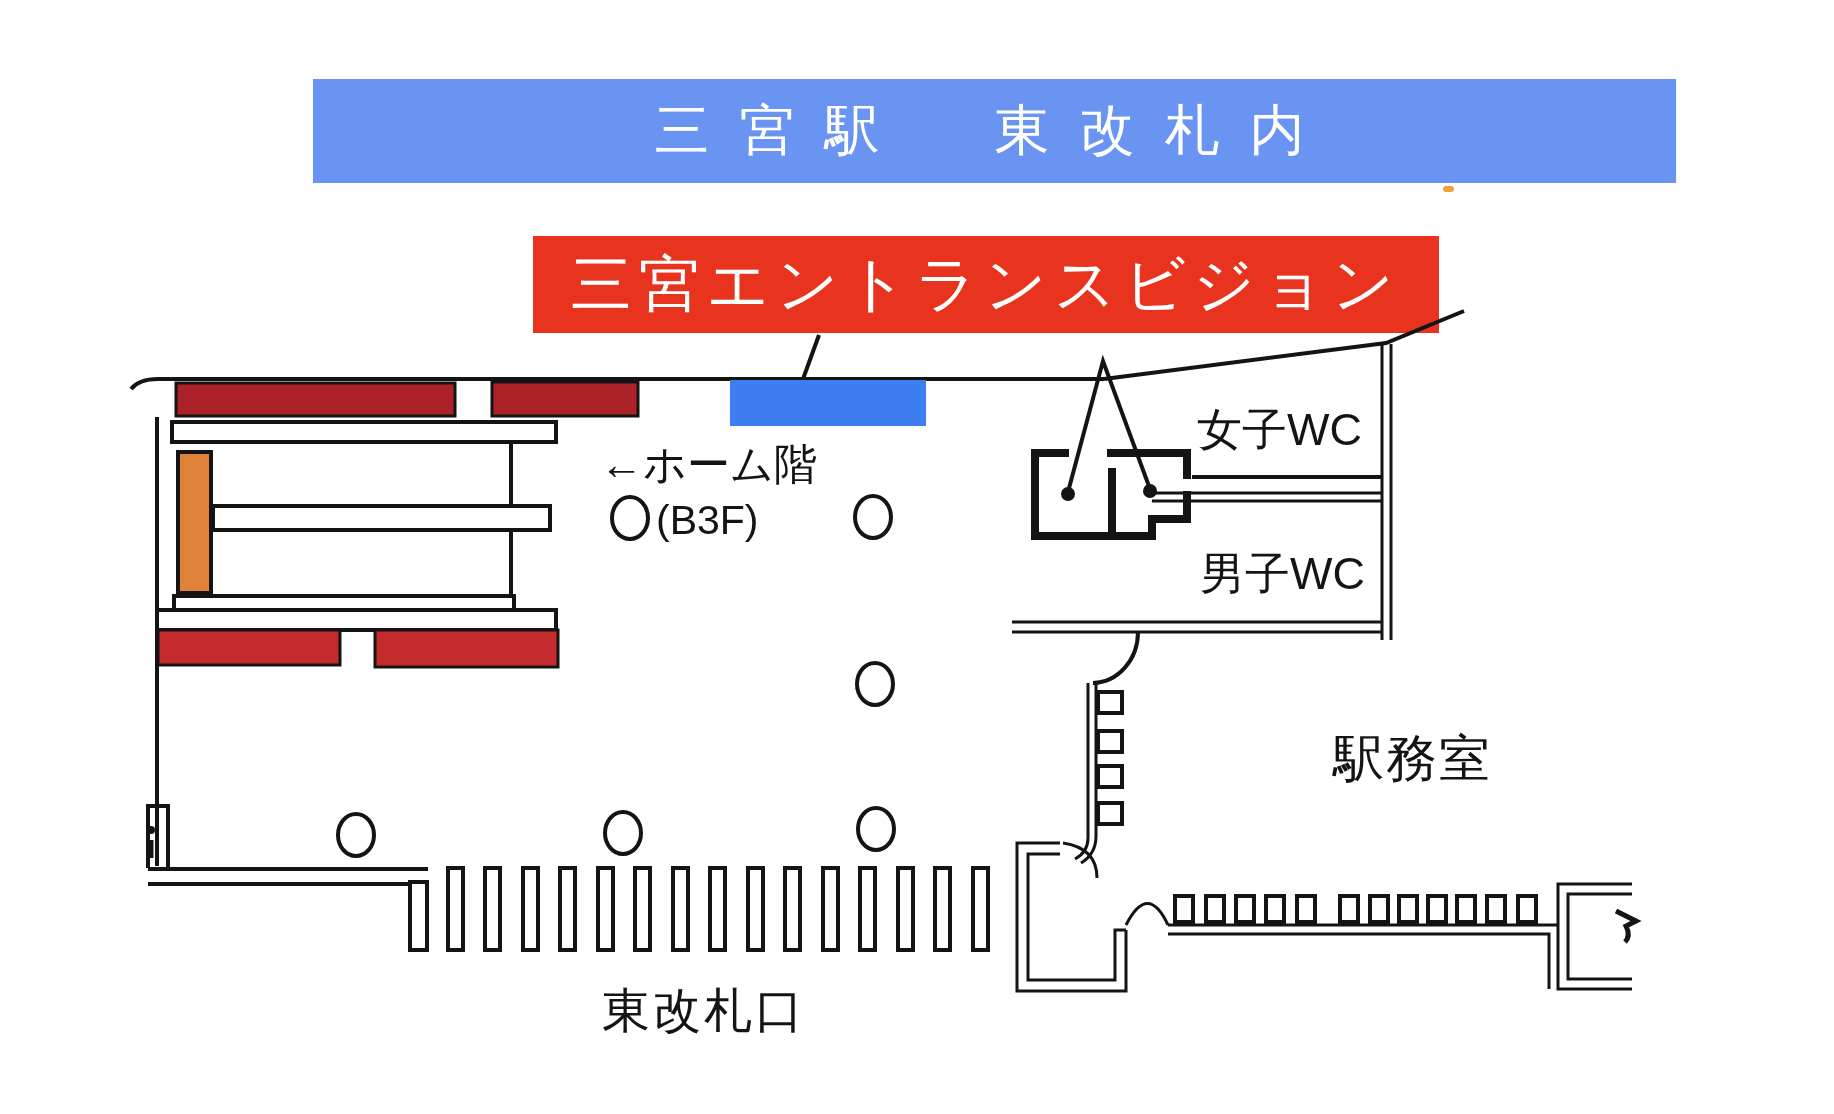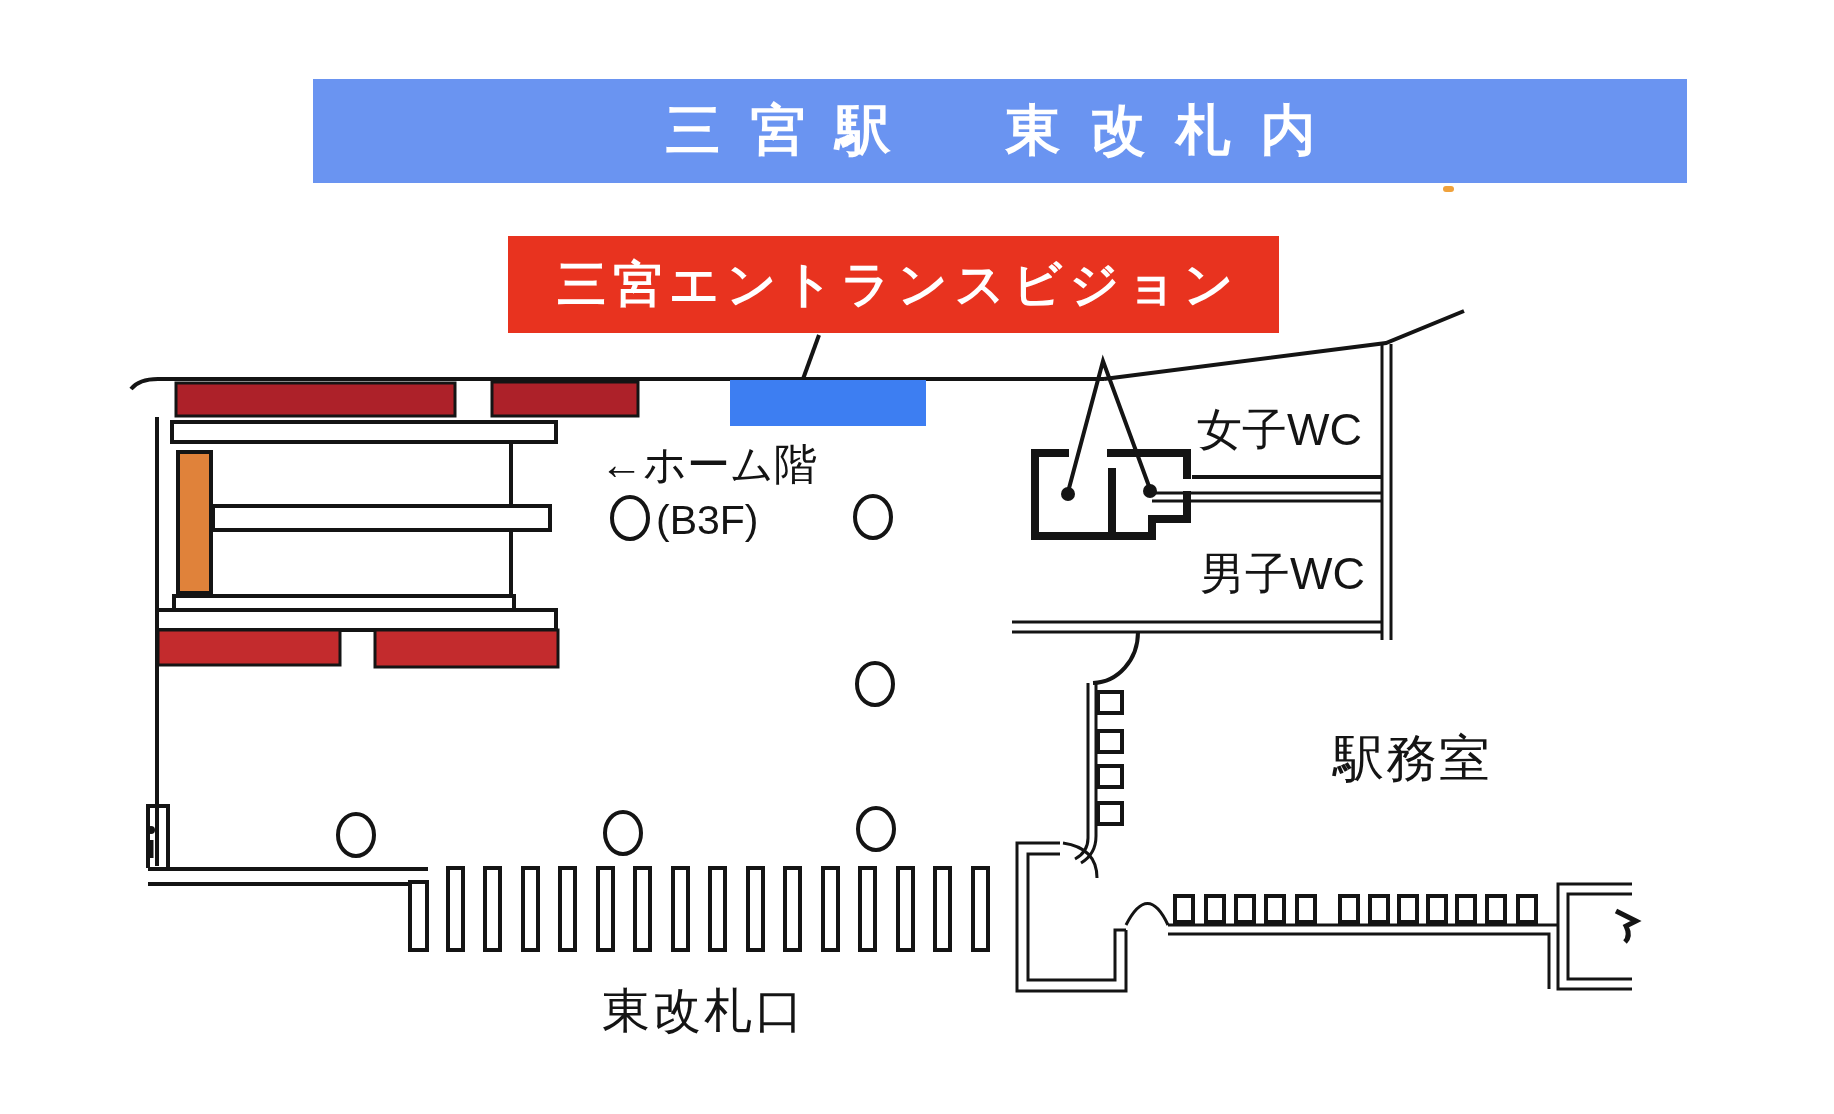--- a/index.html
+++ b/index.html
@@ -1,22 +1,22 @@
 <!DOCTYPE html>
 <html><head>
 <meta charset="utf-8">
 <style>
   html,body{margin:0;padding:0;background:#ffffff;}
   body{font-family:"Liberation Sans", sans-serif;}
   #stage{position:relative;width:1834px;height:1114px;background:#ffffff;overflow:hidden;}
   #map-svg{position:absolute;left:0;top:0;}
   .banner{position:absolute;display:flex;align-items:center;justify-content:center;
-          color:#ffffff;font-weight:bold;white-space:nowrap;padding-left:11px;}
+          color:#ffffff;font-weight:normal;white-space:nowrap;}
   #title-banner{left:313px;top:79px;width:1363px;height:104px;font-size:55px;letter-spacing:30px;}
-  #vision-banner{left:508px;top:236px;width:760px;height:97px;font-size:49px;letter-spacing:7px;}
+  #vision-banner{left:533px;top:236px;width:906px;height:97px;font-size:61px;letter-spacing:7px;}
   .speck{position:absolute;left:1443px;top:186px;width:11px;height:6px;border-radius:3px;}
   text{fill:#141414;}
 </style>
 </head>
 <body>
 
 <div id="stage">
 
   <div id="title-banner" class="banner" style="background-color: rgb(106, 148, 241);">三宮駅　東改札内</div>
 

